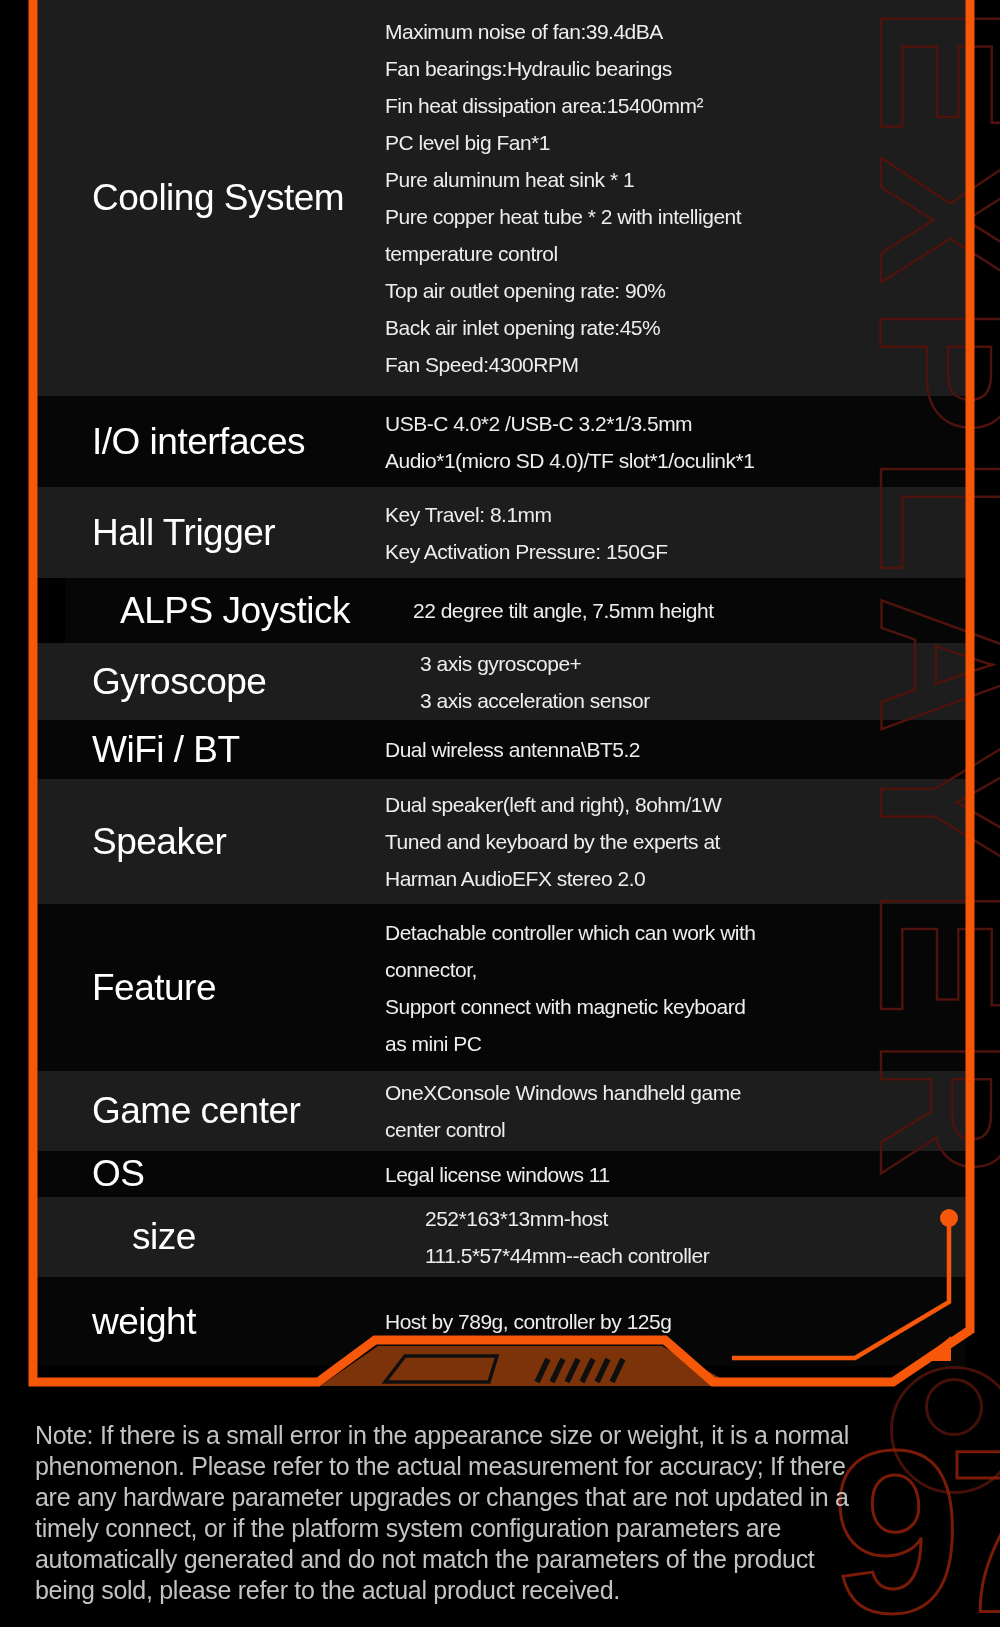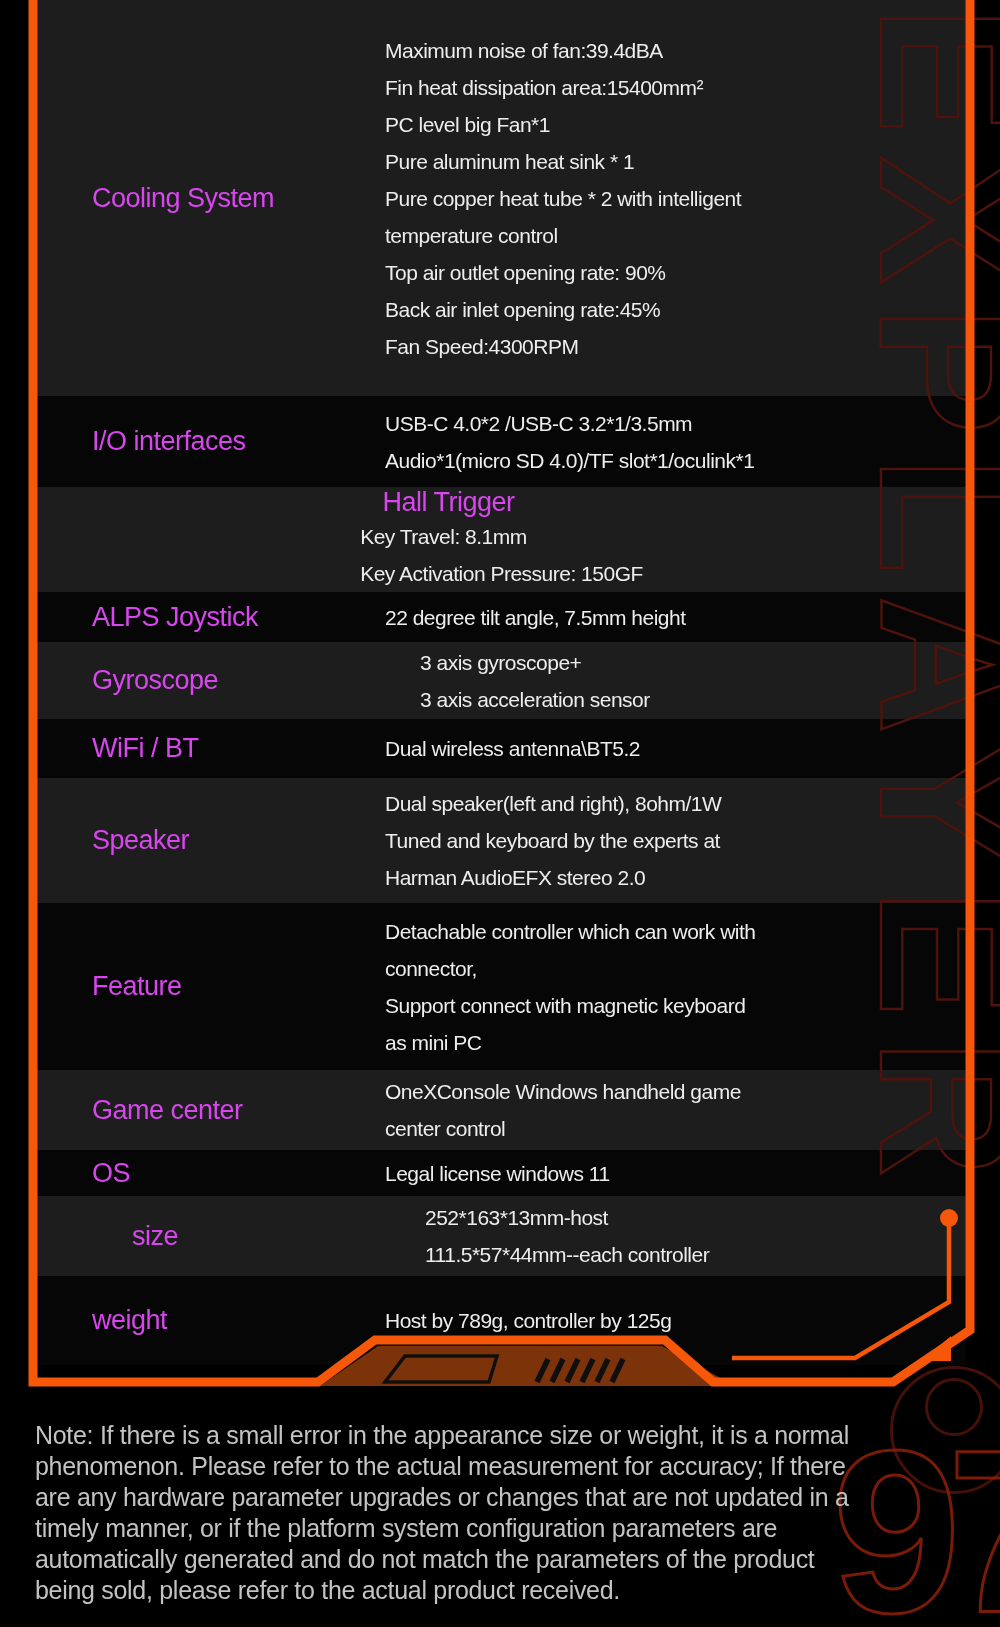--- a/index.html
+++ b/index.html
@@ -11,34 +11,34 @@
   
   .table {
     position:absolute; left:37px; top:0; width:929px; height:1377px;
     display:flex; flex-direction:column; z-index:1;
   }
   .row { display:flex; align-items:center; box-sizing:border-box; }
   .row:nth-child(odd)  { background:#1d1d1d; }
   .row:nth-child(even) { background:#060606; }
   .row:nth-child(1)  { height:396px; }
   .row:nth-child(2)  { height:91px; }
-  .row:nth-child(3)  { height:105px;flex-direction:column; }
-  .row:nth-child(4)  { height:50px; }
+  .row:nth-child(3)  { height:91px; }
+  .row:nth-child(4)  { height:65px;margin-left:28px; }
   .row:nth-child(5)  { height:77px;gap:35px; }
   .row:nth-child(6)  { height:59px; }
   .row:nth-child(7)  { height:125px; }
   .row:nth-child(8)  { height:167px; }
   .row:nth-child(9)  { height:80px; }
   .row:nth-child(10) { height:46px;align-items:center; }
   .row:nth-child(11) { height:80px;padding-left:40px; }
   .row:nth-child(12) { height:89px; }
   .cell { position:relative; z-index:3; }
   .label {
     width:348px; box-sizing:border-box; padding-left:55px;
-    font-size:27px; letter-spacing:-0.5px; color:#d946ef;
+    font-size:37px; letter-spacing:-0.5px; color:#ffffff;
   }
   .values { flex:1; font-size:21px; letter-spacing:-0.5px; color:#ededed; }
   .vline { line-height:37px; white-space:nowrap; }
 
   
   .wm-layer { position:absolute; inset:0; z-index:2; pointer-events:none; }
   .wm {
     position:absolute; left:1058px; top:6px;
     transform:rotate(90deg); transform-origin:0 0;
     font-size:192px; font-weight:bold; letter-spacing:22px; white-space:nowrap;
@@ -66,20 +66,21 @@
 </head>
 <body>
 
 <div class="stage">
 
   <div class="table" id="spec-table">
     <div class="row">
       <div class="cell label">Cooling System</div>
       <div class="cell values">
           <div class="vline">Maximum noise of fan:39.4dBA</div>
+          <div class="vline">Fan bearings:Hydraulic bearings</div>
           <div class="vline">Fin heat dissipation area:15400mm²</div>
           <div class="vline">PC level big Fan*1</div>
           <div class="vline">Pure aluminum heat sink * 1</div>
           <div class="vline">Pure copper heat tube * 2 with intelligent</div>
           <div class="vline">temperature control</div>
           <div class="vline">Top air outlet opening rate: 90%</div>
           <div class="vline">Back air inlet opening rate:45%</div>
           <div class="vline">Fan Speed:4300RPM</div>
         </div>
     </div>
@@ -192,18 +193,18 @@
     <path d="M949,1226 L949,1302 L855,1358 L732,1358" fill="none" stroke="#f65708" stroke-width="4.5"></path>
     <circle cx="949" cy="1218" r="9" fill="#f65708"></circle>
 
     <polygon points="921,1361 951,1361 951,1336" fill="#f65708"></polygon>
   </svg>
 
   <div class="note" id="note">
       <div class="note-line">Note: If there is a small error in the appearance size or weight, it is a normal</div>
       <div class="note-line">phenomenon. Please refer to the actual measurement for accuracy; If there</div>
       <div class="note-line">are any hardware parameter upgrades or changes that are not updated in a</div>
-      <div class="note-line">timely manner, or if the platform system configuration parameters are</div>
+      <div class="note-line">timely connect, or if the platform system configuration parameters are</div>
       <div class="note-line">automatically generated and do not match the parameters of the product</div>
       <div class="note-line">being sold, please refer to the actual product received.</div>
     </div>
 
 </div>
 
 </body></html>

